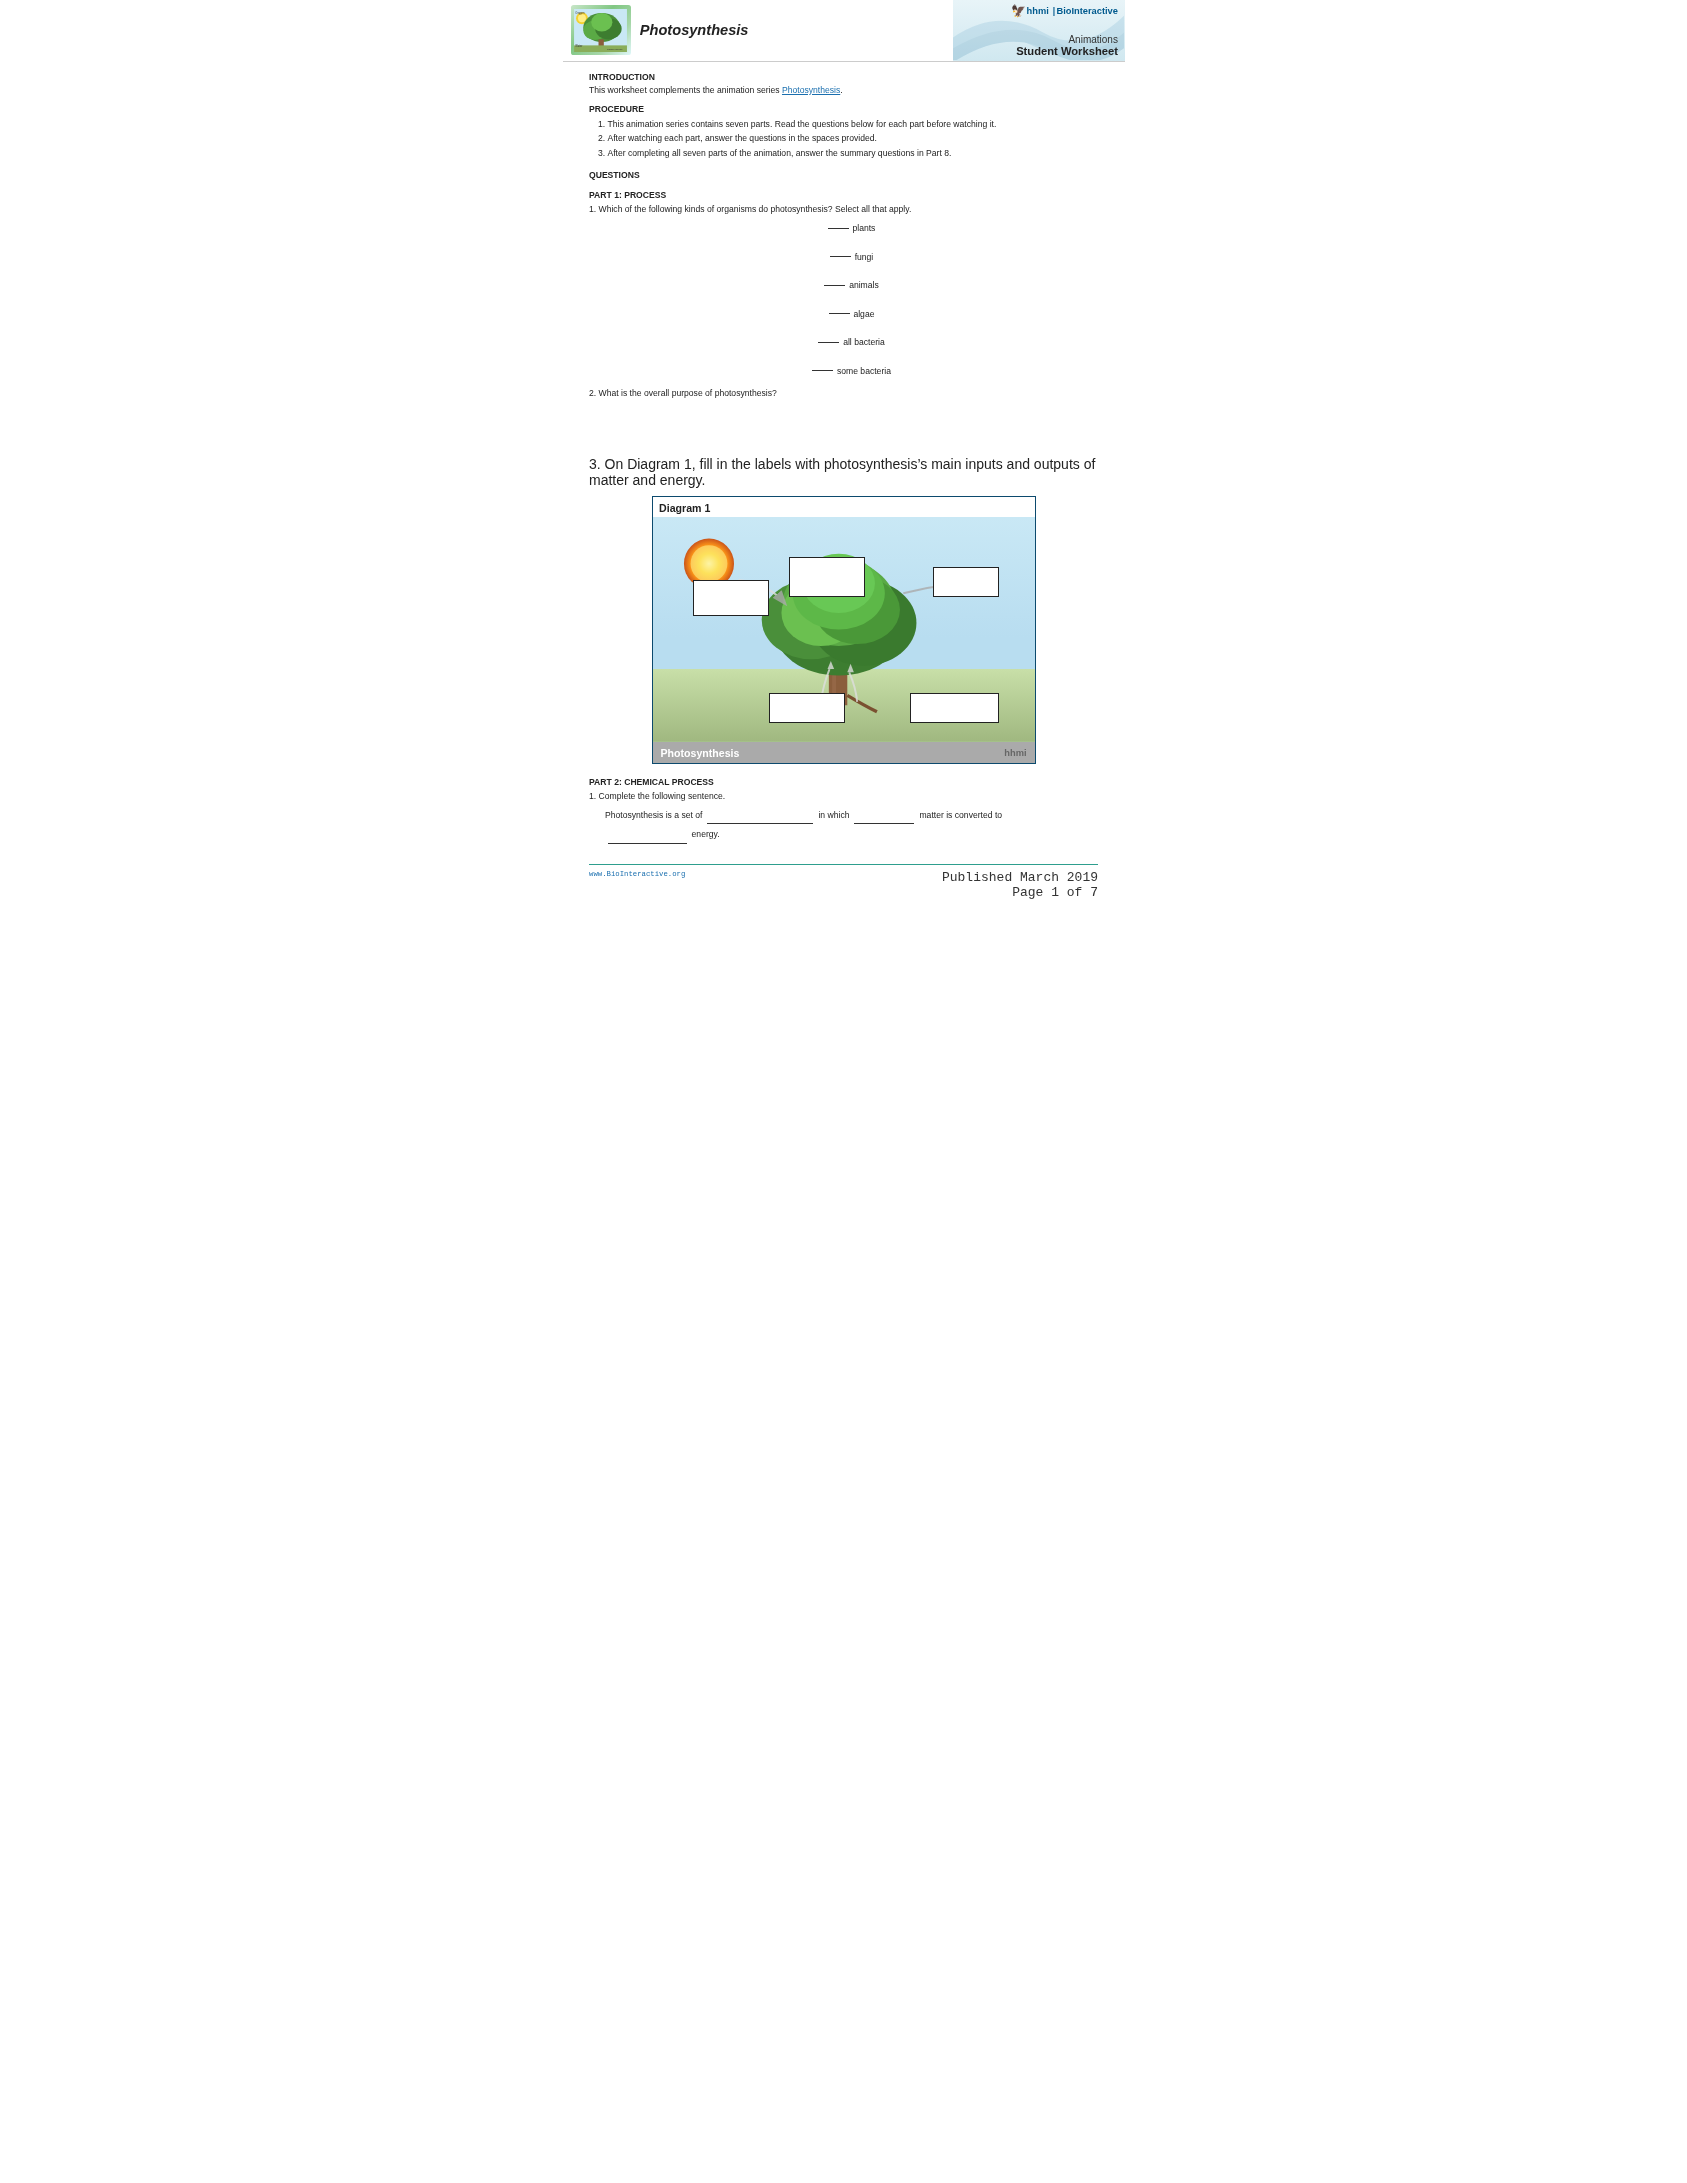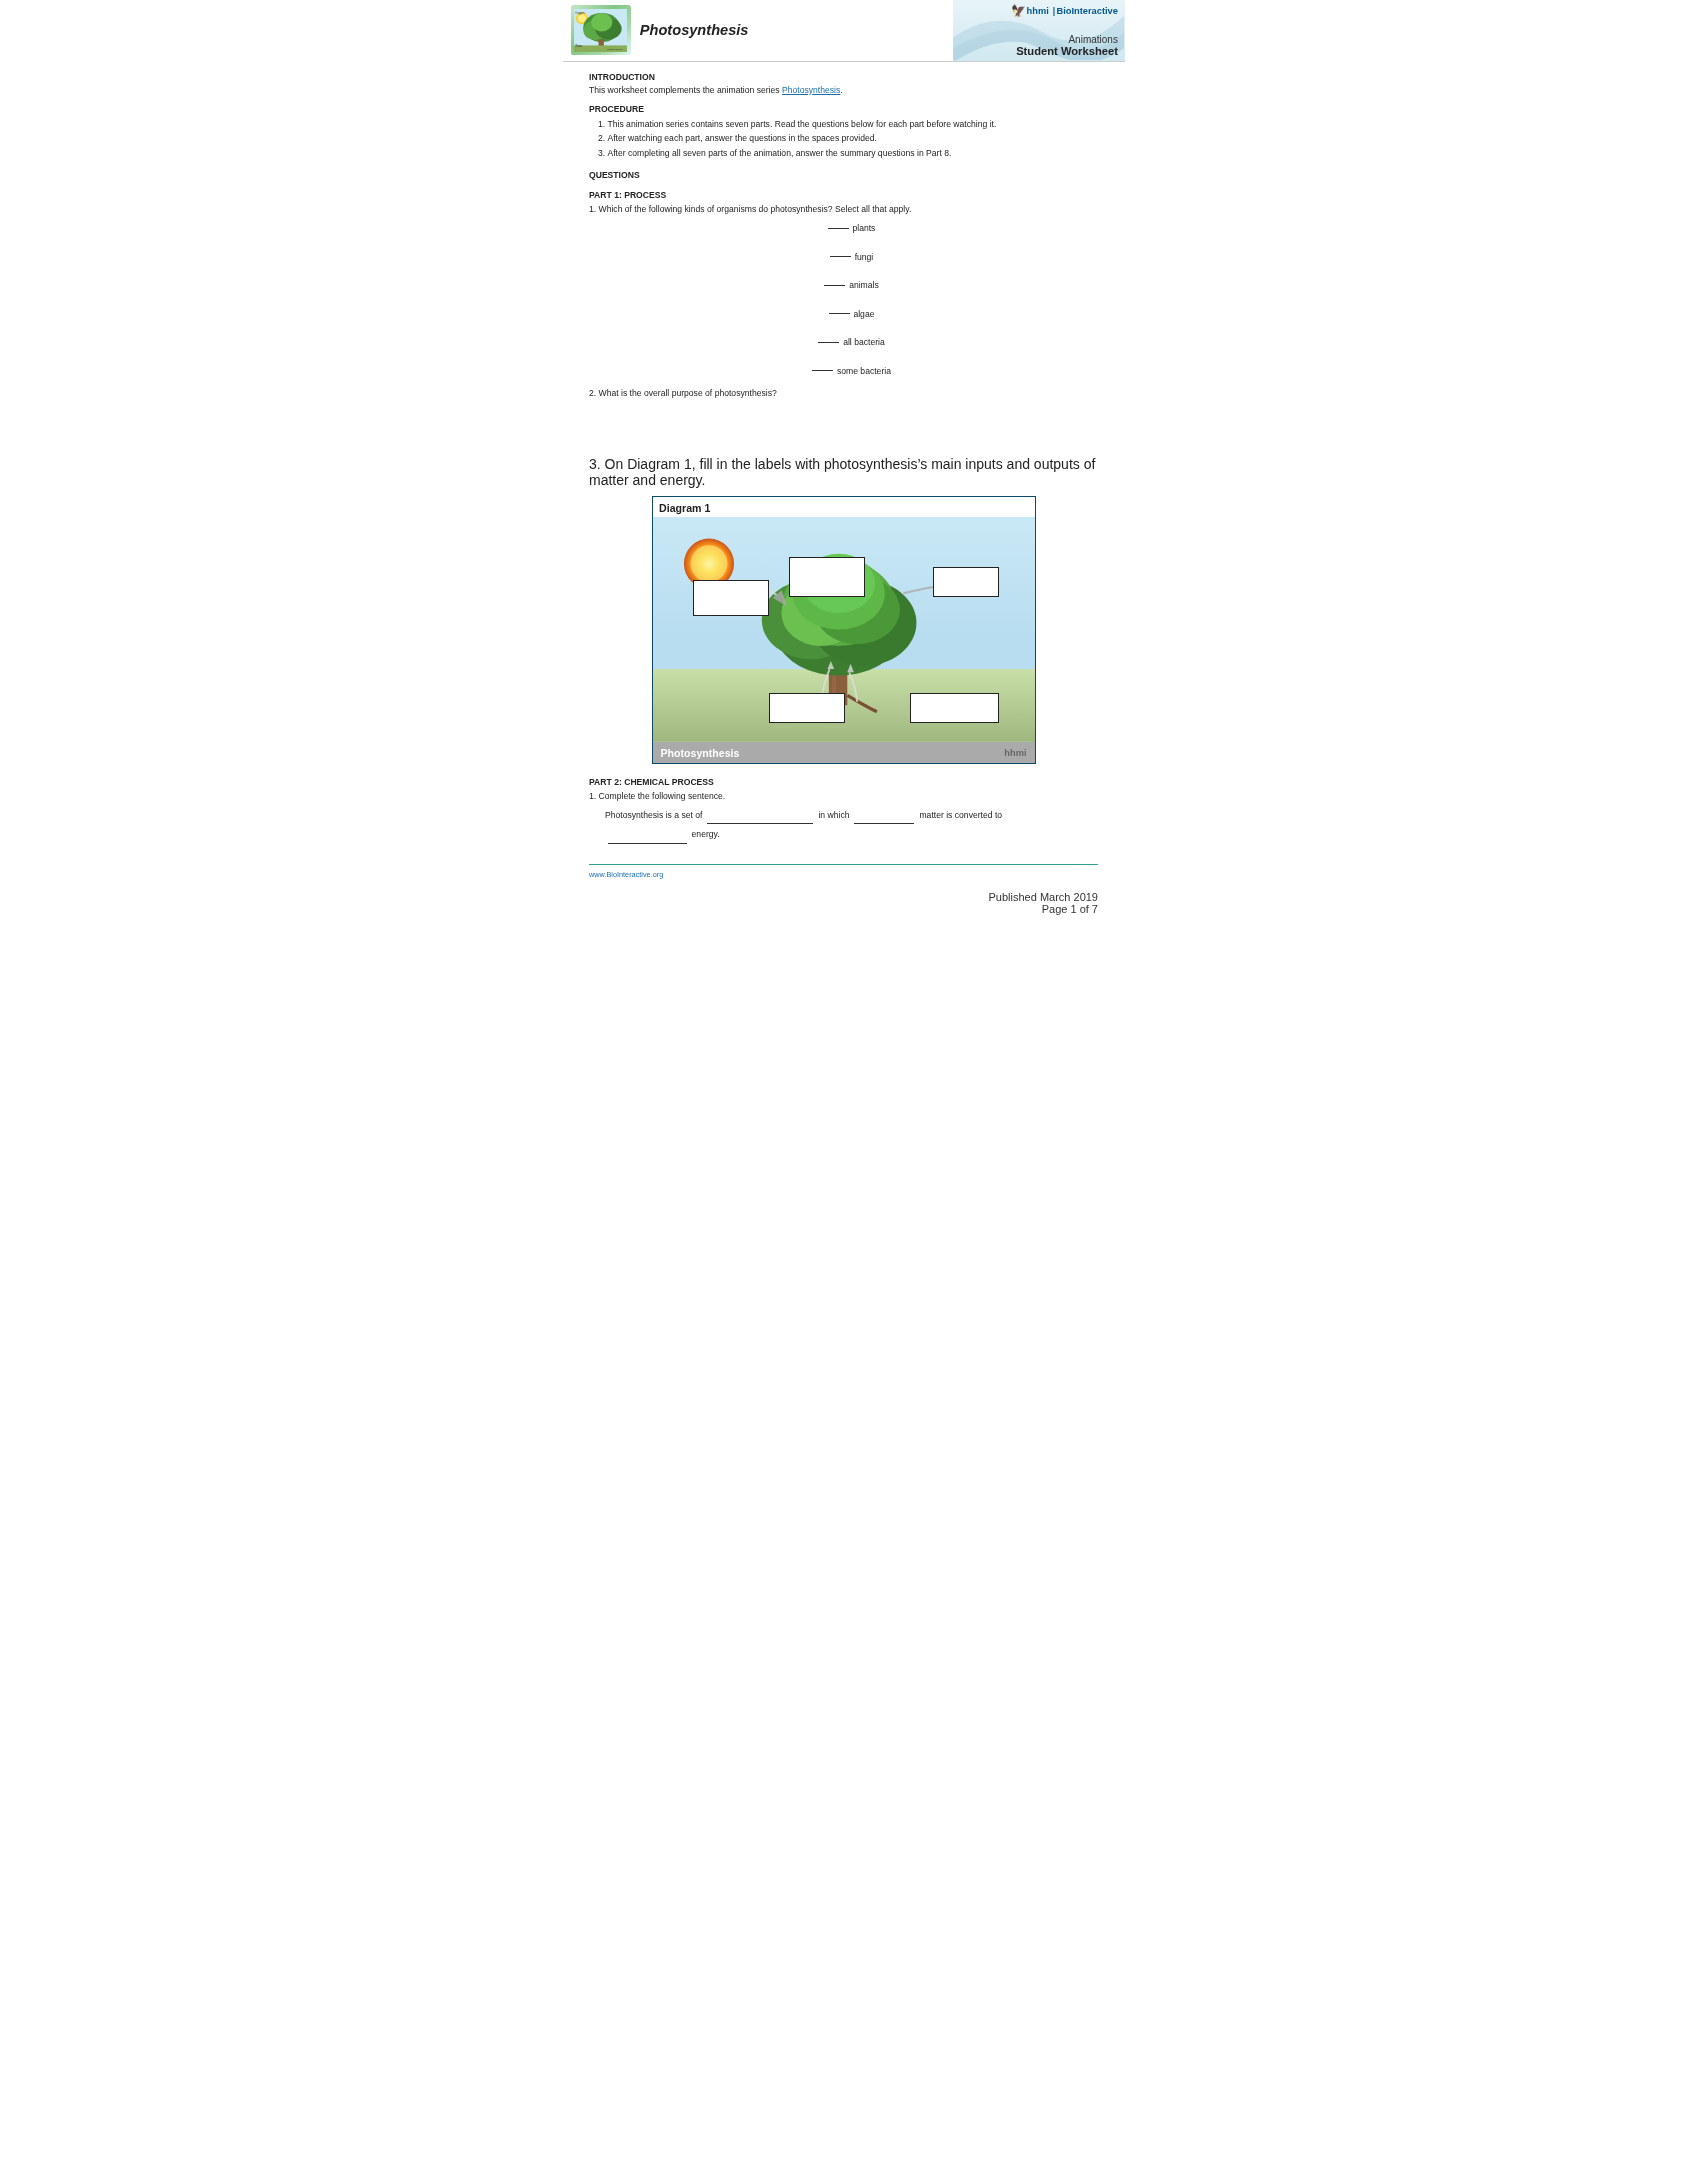--- a/index.html
+++ b/index.html
@@ -279,29 +279,29 @@
     
     .page-footer {
       border-top: 1.3px solid #2e9e8e;
       margin: 20px 26.5px 0 26.5px;
       padding: 5.3px 0 6.6px 0;
       display: flex;
       justify-content: space-between;
       align-items: flex-start;
       font-size: 7.3px;
       color: #333;
+      font-family: Liberation Mono, monospace;
     }
     .footer-website {
       color: #1a6faf;
       font-size: 7.3px;
     }
     .footer-right {
       text-align: right;
-      font-size: 11px;
-      margin-top: 21px;
+      font-size: 13px;
     }
   </style>
 </head>
 <body>
 
 <div class="header">
   <div class="header-left">
     <div class="header-logo-img">
       <svg class="tree-svg" viewBox="0 0 80 65" xmlns="http://www.w3.org/2000/svg" style="font-size:13px">
 

